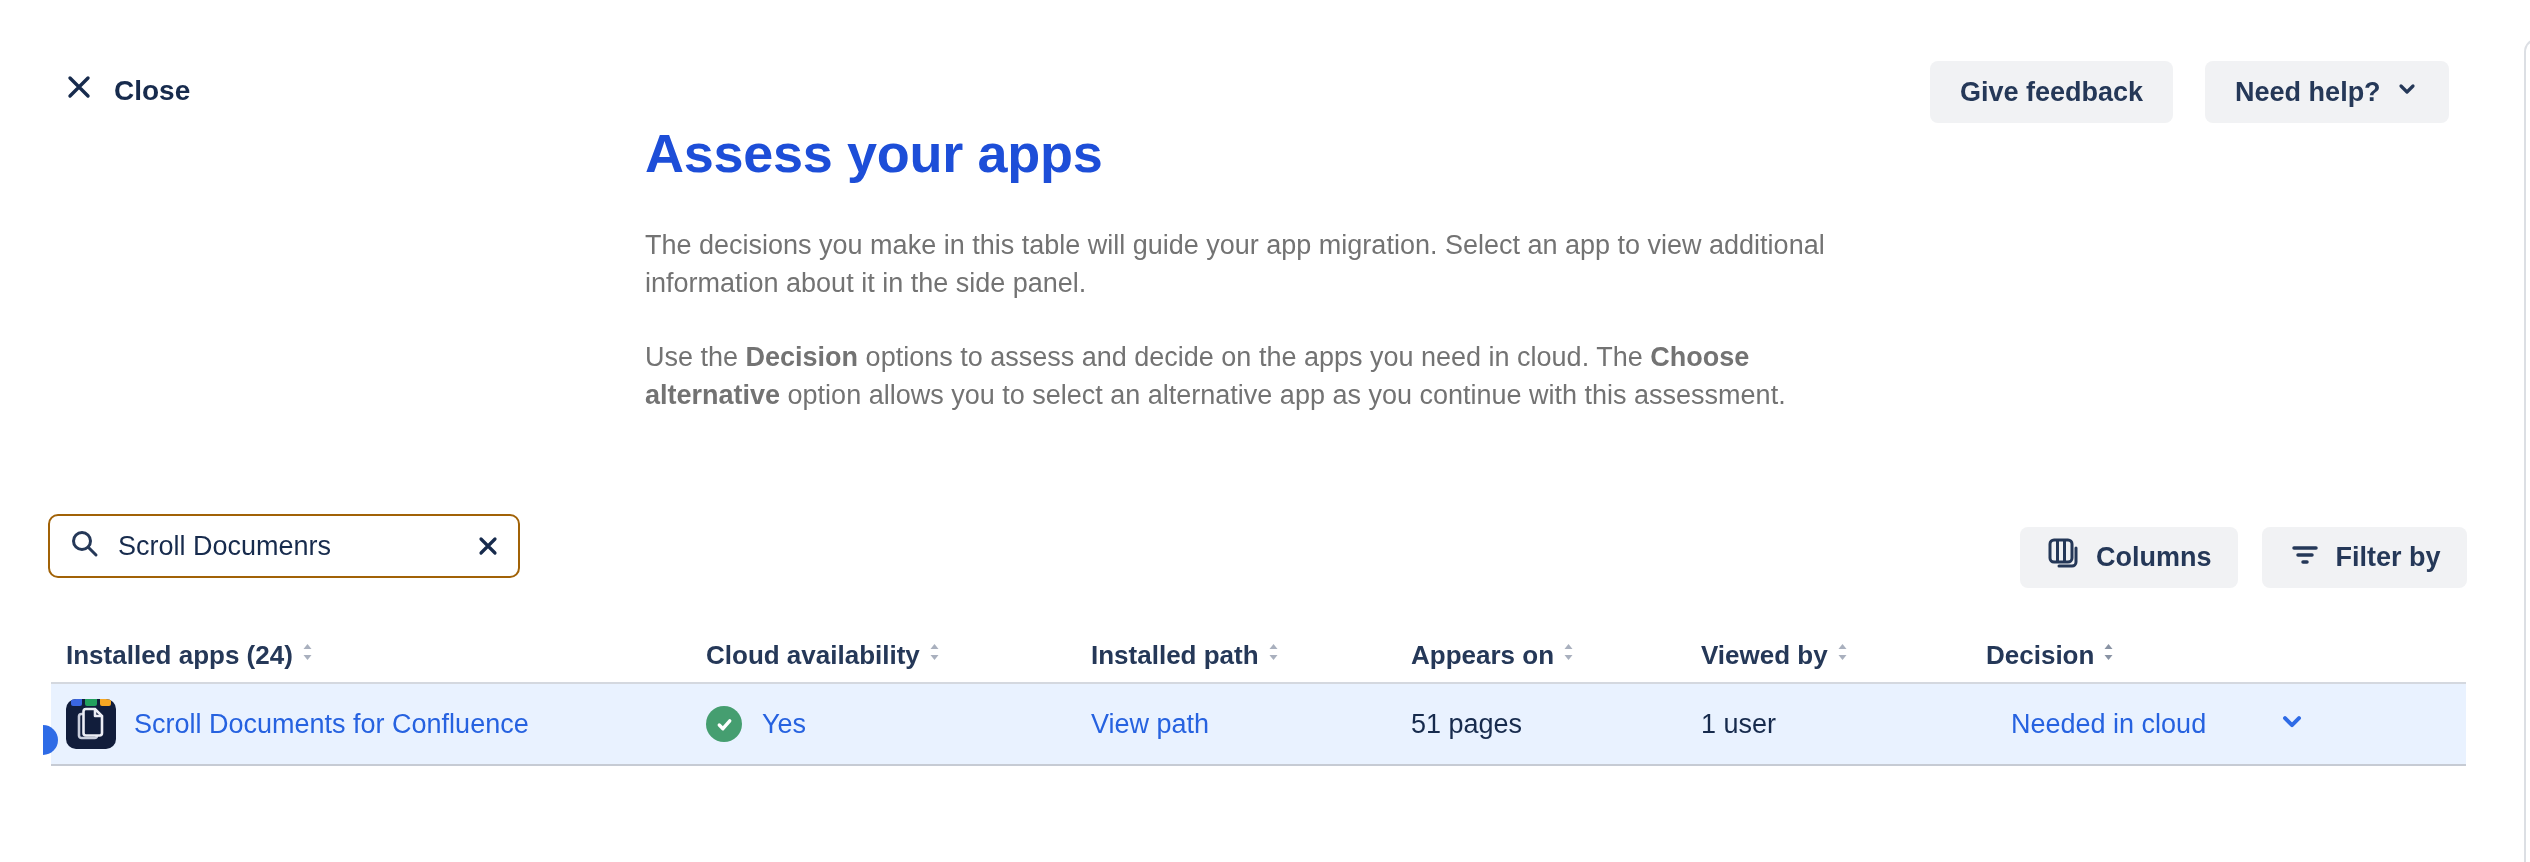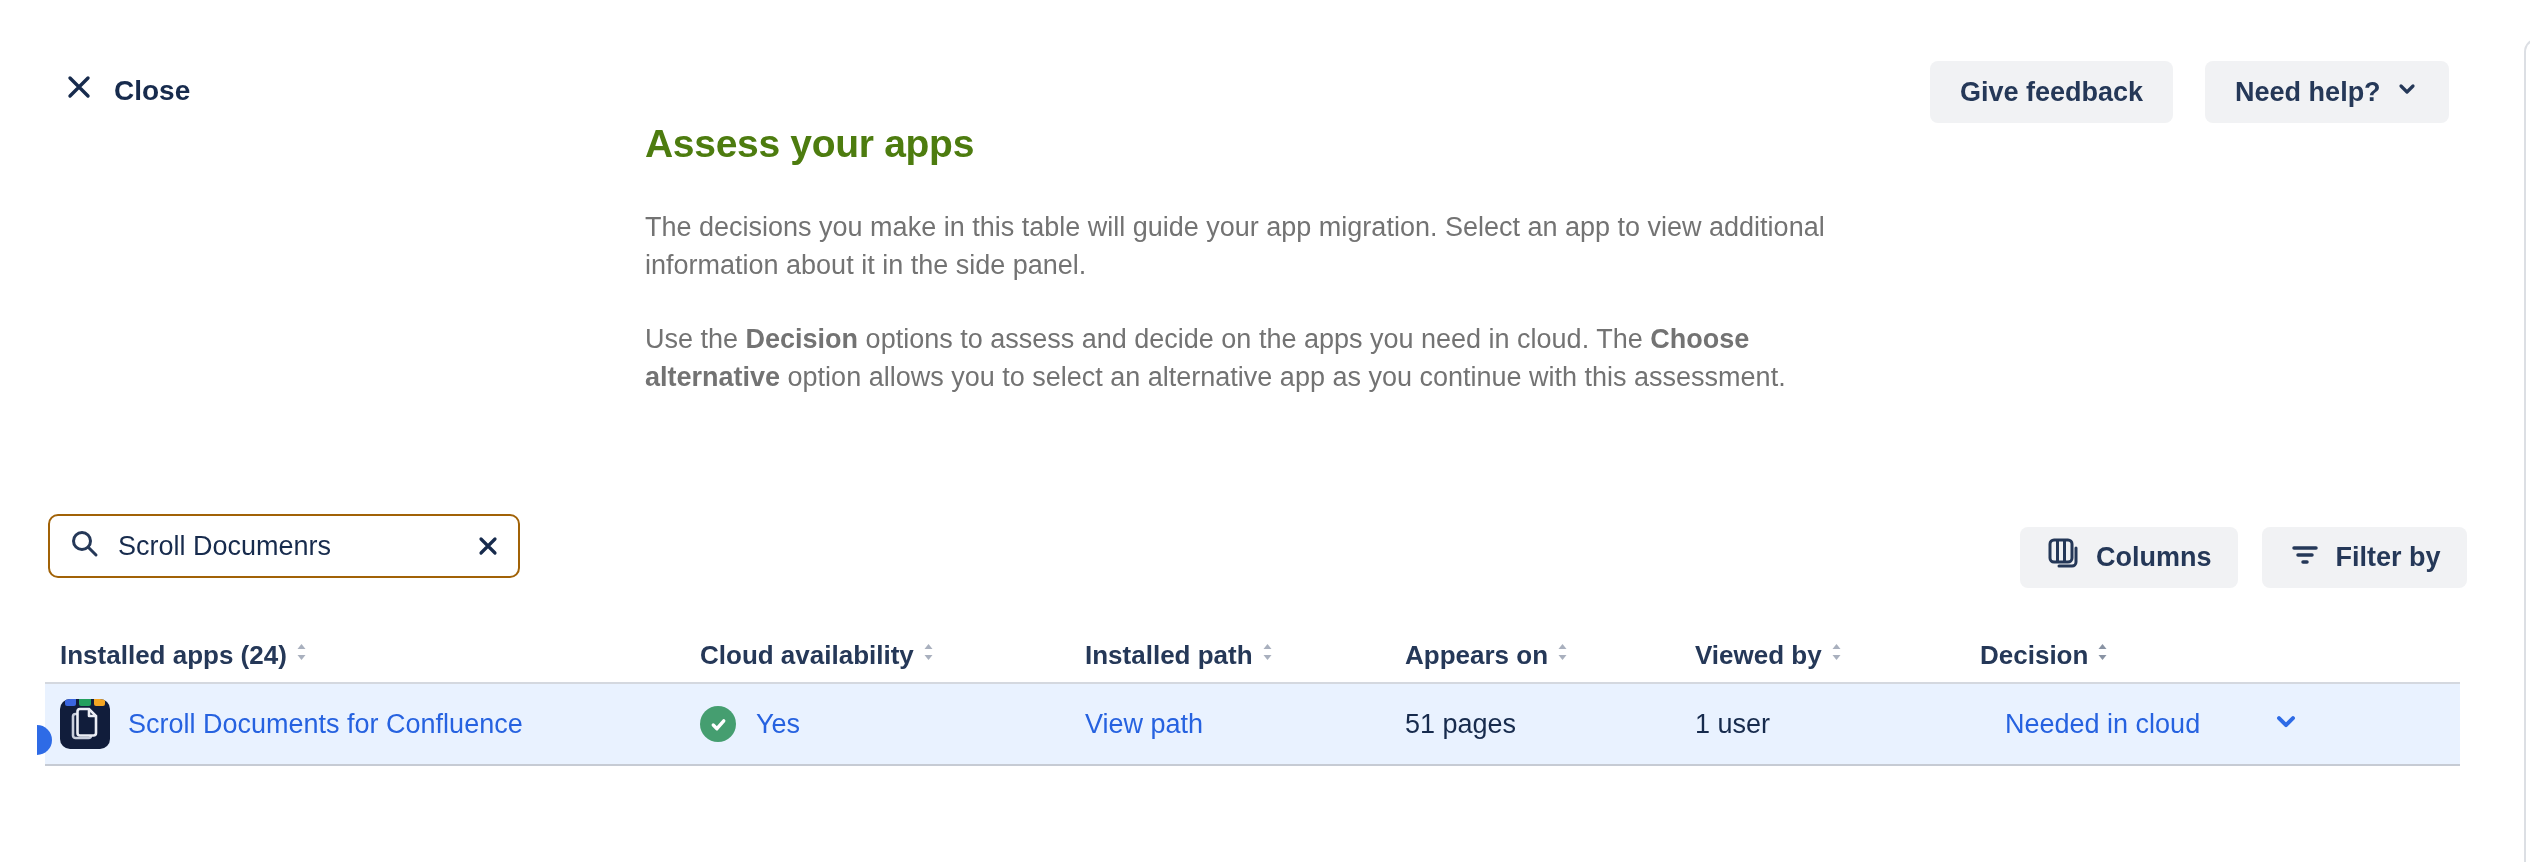--- a/index.html
+++ b/index.html
@@ -11,37 +11,37 @@
   .close-btn { position: absolute; left: 64px; top: 72px; display: flex; align-items: center; gap: 20px;
     background: none; border: none; cursor: pointer; font-family: inherit;
     font-size: 28px; font-weight: 600; color: #172B4D; }
   .top-actions { position: absolute; top: 61px; left: 1930px; display: flex; gap: 32px; }
   .ghost-btn { display: flex; align-items: center; gap: 14px; height: 62px; padding: 0 30px;
     background: #F1F2F4; border: none; border-radius: 8px; cursor: pointer; font-family: inherit;
     font-size: 27px; font-weight: 600; color: #253858; }
 
   
   .intro { position: absolute; left: 645px; top: 122px; width: 1195px; }
-  .intro h1 { font-size: 39px; font-weight: 700; color: #4d7c0f; letter-spacing: -0.3px; margin-bottom: 42px; }
+  .intro h1 { font-size: 54px; font-weight: 700; color: #1d4ed8; letter-spacing: -0.3px; margin-bottom: 42px; }
   .intro p { font-size: 27px; line-height: 38px; color: #737373; }
   .intro p + p { margin-top: 36px; }
   .intro b { font-weight: 700; }
 
   
   .search-field { position: absolute; left: 48px; top: 514px; width: 472px; height: 64px;
     border: 2px solid #a16207; border-radius: 10px; background: #fff;
     display: flex; align-items: center; padding: 0 18px; gap: 16px; }
   .search-field input { flex: 1; border: none; outline: none; font-family: inherit;
     font-size: 27px; color: #172B4D; background: transparent; min-width: 0; }
   .icon-btn { background: none; border: none; cursor: pointer; display: flex; align-items: center; }
   .table-actions { position: absolute; top: 527px; left: 2020px; display: flex; gap: 24px; }
   .table-actions .ghost-btn { height: 61px; padding: 0 26px; }
 
   
-  .apps-table { position: absolute; left: 45px; top: 628px; width: 2415px; }
+  .apps-table { position: absolute; left: 51px; top: 628px; width: 2415px; }
   .thead { display: flex; height: 56px; align-items: center; border-bottom: 2px solid #D4D8DF; }
   .th { display: flex; align-items: center; gap: 8px; padding-left: 15px;
     font-size: 26px; font-weight: 700; color: #253858; cursor: pointer; }
   .trow { display: flex; height: 82px; align-items: center; background: #E9F2FF;
     border-bottom: 2px solid #C6CBD4; cursor: pointer; }
   .td { display: flex; align-items: center; padding-left: 15px; font-size: 27px; color: #172B4D; }
   .c1 { width: 640px; } .c2 { width: 385px; } .c3 { width: 320px; }
   .c4 { width: 290px; } .c5 { width: 285px; } .c6 { width: 495px; }
 
   .row-c1 { position: relative; gap: 18px; }

